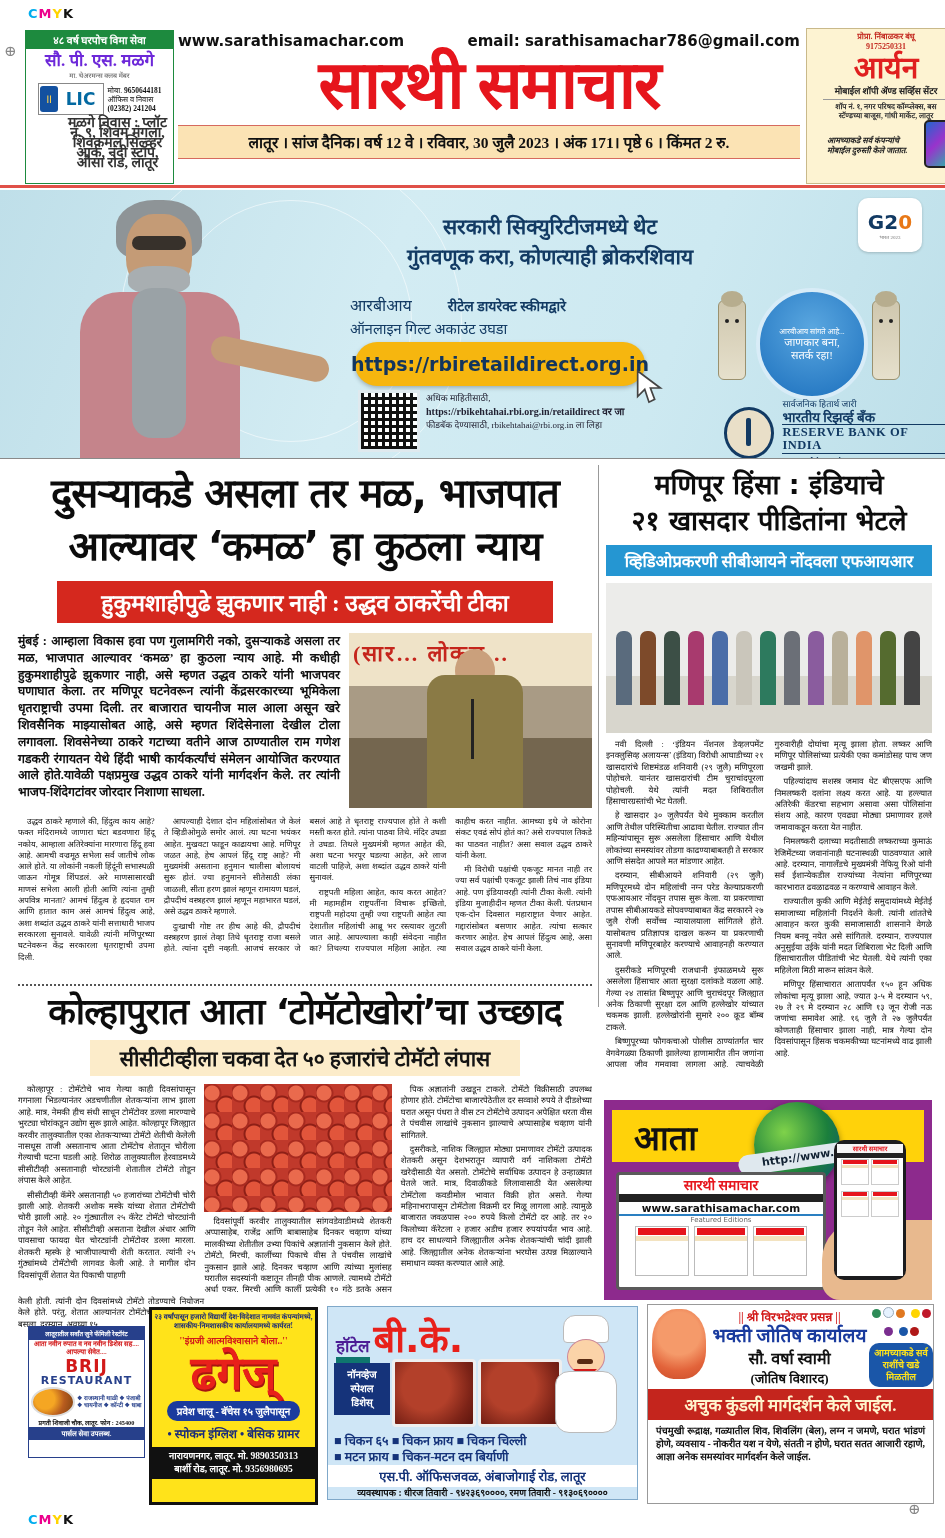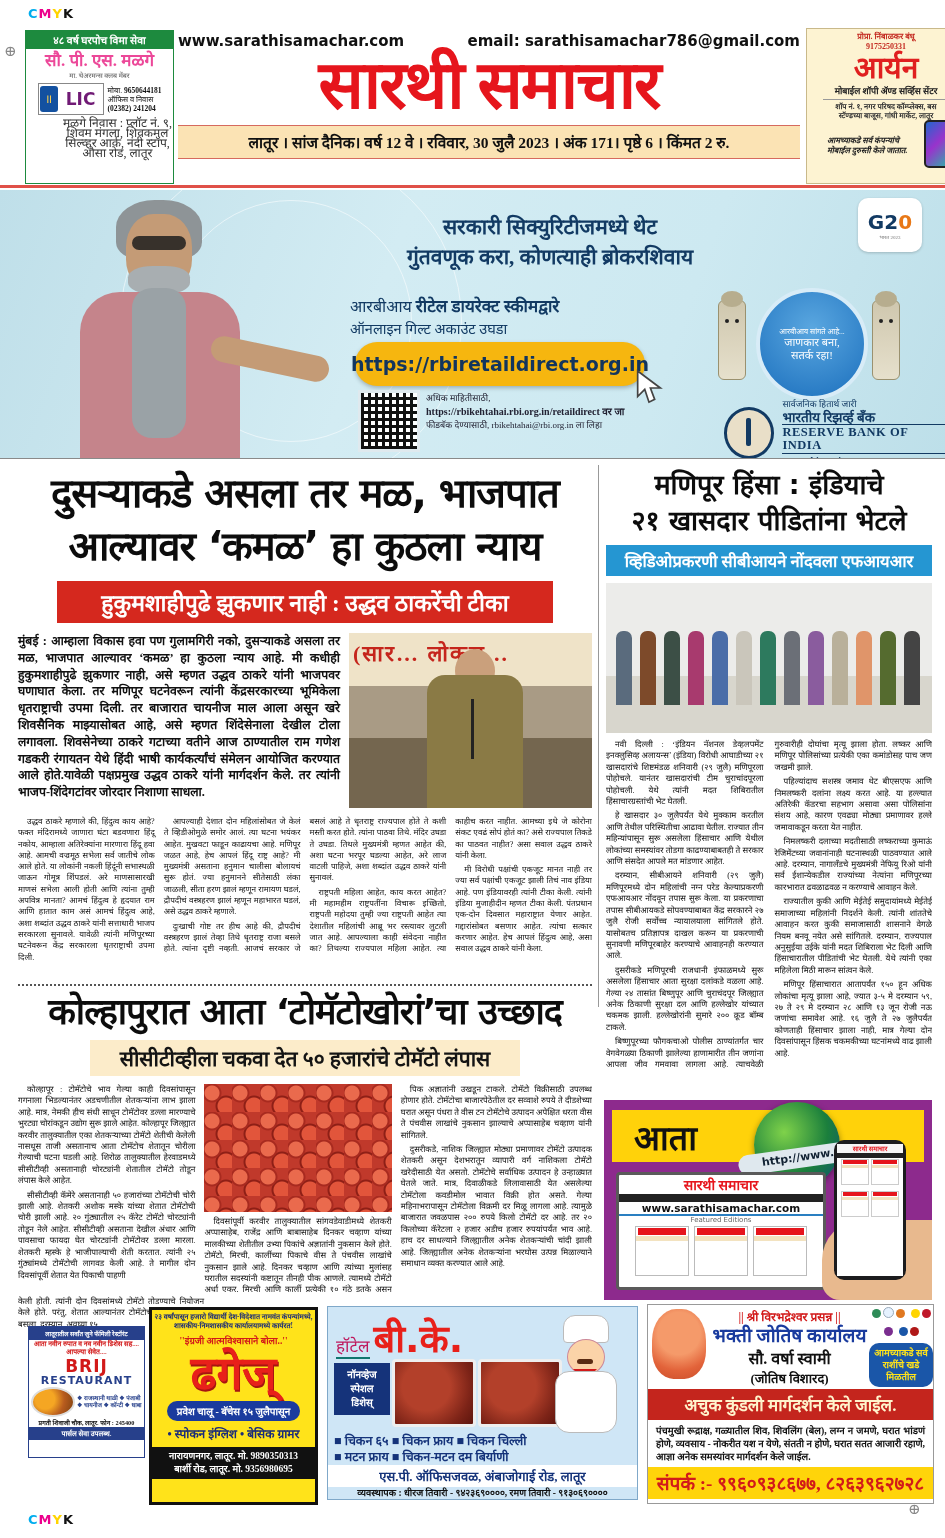--- a/index.html
+++ b/index.html
@@ -7,46 +7,46 @@
         font-family:"Liberation Serif","DejaVu Serif",serif;color:#111;}
   .abs{position:absolute;}
   .prel{white-space:pre-line;}
   
   .cmyk{font-family:"DejaVu Sans",sans-serif;font-weight:bold;font-size:13px;letter-spacing:1px;}
   .cmyk .c{color:#00adee}.cmyk .m{color:#ec008c}.cmyk .y{color:#ffd400}.cmyk .k{color:#111}
   .cross{color:#888;font-size:15px;}
   
   .licad{width:147px;height:152px;border:1px solid #1d8a3e;background:#fff;font-size:8px;text-align:center;overflow:hidden;}
   .licad .band{background:#1d8a3e;color:#fff;font-weight:bold;font-size:10.5px;padding:2px 0;}
-  .licad .name{color:#ec4899;font-weight:bold;font-size:17px;line-height:20px;padding-top:2px;}
+  .licad .name{color:#6d28d9;font-weight:bold;font-size:17px;line-height:20px;padding-top:2px;}
   .licad .sub{font-size:7px;color:#555;}
   .licrow{display:flex;align-items:center;justify-content:center;gap:4px;margin-top:3px;}
   .liclogo{width:64px;height:30px;border:1px solid #888;display:flex;align-items:center;background:#fff;}
   .liclogo .emb{width:18px;height:26px;background:#1351a0;border-radius:3px;margin:1px;color:#ffd34d;font-size:12px;line-height:26px;}
-  .liclogo .txt{color:#701a75;font-weight:bold;font-size:17px;font-family:"DejaVu Sans",sans-serif;flex:1;}
+  .liclogo .txt{color:#0369a1;font-weight:bold;font-size:17px;font-family:"DejaVu Sans",sans-serif;flex:1;}
   .licad .phones{font-size:7.5px;line-height:9px;text-align:left;}
-  .licad .addr{font-size:12px;line-height:10px;color:#333;margin-top:3px;font-weight:normal;margin-left:36px;}
+  .licad .addr{font-size:14px;line-height:10px;color:#333;margin-top:3px;font-weight:bold;margin-left:36px;}
   .hdr-urls{display:flex;justify-content:space-between;font-size:15px;font-weight:bold;font-family:"DejaVu Sans",sans-serif;}
   .masthead{font-size:67px;line-height:70px;font-weight:900;color:#e6151c;text-align:center;letter-spacing:-2px;}
   .dateline{margin-top:5px;background:#fbe3b4;border-top:1px solid #d66a5e;border-bottom:1px solid #d66a5e;
             font-weight:bold;font-size:15.5px;text-align:center;padding:5px 0;}
   .aryan{width:126px;height:154px;background:#fdf3d2;border:1px solid #c9b98a;text-align:center;font-size:8px;overflow:hidden;padding-left:16px;}
   .aryan .prop{color:#c42a21;font-weight:bold;font-size:8px;line-height:10px;margin-top:3px;}
   .aryan .brand{color:#e01f1f;font-weight:900;font-size:30px;line-height:32px;}
   .aryan .subt{font-weight:bold;font-size:9px;color:#222;border-bottom:1px solid #999;padding-bottom:2px;}
   .aryan .addr{font-size:7.5px;line-height:9px;font-weight:bold;color:#333;margin-top:2px;}
   .aryan .note{font-size:8px;font-style:italic;font-weight:bold;color:#222;text-align:left;padding:3px 0 0 4px;line-height:10px;}
   .phoneimg{width:34px;height:44px;background:linear-gradient(135deg,#26c,#93c,#3aa);border-radius:5px;border:2px solid #222;}
   .redrule{height:3px;background:#e05048;}
   
   .rbi{width:945px;height:268px;background:linear-gradient(110deg,#bfdfe9 0%,#d3ecf3 40%,#cde9f1 70%,#bddfe9 100%);border-bottom:1px solid #8a8a8a;overflow:hidden;}
   .rbi .ring{position:absolute;border:1px solid rgba(255,255,255,.55);border-radius:50%;}
   .rbi-head{color:#123a63;font-weight:bold;font-size:21px;line-height:30px;text-align:center;}
   .rbi-sch{color:#123a63;font-size:16px;margin-top:12px;}
-  .rbi-sch b{font-size:17px;}
+  .rbi-sch b{font-size:14px;margin-left:32px;}
   .rbi-gilt{color:#123a63;font-size:14.5px;margin-top:6px;}
   .urlpill{background:#f6b60f;border-radius:26px;color:#12355e;font-weight:bold;font-size:19px;
            font-family:"DejaVu Sans",sans-serif;display:flex;align-items:center;justify-content:center;box-shadow:0 2px 4px rgba(0,0,0,.25);}
   .qr{width:56px;height:56px;border:3px solid #dfe9ee;background:#fff;
       background-image:repeating-linear-gradient(0deg,#111 0 3px,transparent 3px 7px),repeating-linear-gradient(90deg,#111 0 3px,transparent 3px 7px);}
   .qrtxt{font-size:9px;color:#223;line-height:13px;}
   .qrtxt b{font-size:10px;}
   .badge{background:radial-gradient(circle at 50% 35%,#5aa7e0,#1b6fbd);border:4px solid #d8ecf7;border-radius:50%;
          color:#fff;text-align:center;display:flex;flex-direction:column;justify-content:center;}
   .badge .s1{font-size:7.5px;}
@@ -128,21 +128,21 @@
   .brij .addr{font-size:6.3px;font-weight:bold;}
   .brij .b2{background:#27408b;color:#fff;font-weight:bold;padding:2px 0;font-size:7px;}
   .dhagej{width:163px;height:192px;background:#ffe31a;border:3px solid #111;text-align:center;overflow:hidden;}
   .dhagej .top{font-size:7.2px;font-weight:bold;color:#1a2b7a;line-height:9px;padding:3px 2px 0;}
   .dhagej .quote{color:#d21a1a;font-weight:bold;font-size:9.5px;margin-top:3px;}
   .dhagej .brand{color:#e8201a;font-weight:900;font-size:46px;line-height:52px;font-family:"DejaVu Sans",sans-serif;text-shadow:1px 2px 0 #a71510;}
   .dhagej .pill{background:#1a3b9e;color:#fff;font-weight:bold;font-size:10px;border-radius:12px;display:inline-block;padding:3px 10px;margin-top:2px;}
   .dhagej .courses{color:#1a2b7a;font-weight:900;font-size:12px;margin-top:4px;}
   .dhagej .foot{background:#111;color:#fff;font-weight:bold;font-size:9.5px;line-height:13px;padding:3px 0;margin-top:5px;}
   .bk{width:309px;height:192px;background:#cfe6f6;border:1px solid #7fa8c9;overflow:hidden;}
-  .bk .htl{color:#be185d;font-weight:400;font-size:17px;display:inline-block;border-bottom:2px solid #0f766e;}
+  .bk .htl{color:#4c1d95;font-weight:700;font-size:17px;display:inline-block;border-bottom:6px solid #0f766e;}
   .bk .brand{color:#e8201a;font-weight:900;font-size:38px;font-family:"DejaVu Sans",sans-serif;}
   .bk .nbox{position:absolute;left:6px;top:56px;width:52px;background:#15337a;color:#fff;font-weight:bold;font-size:10px;line-height:14px;padding:5px 2px;text-align:center;}
   .fphoto{position:absolute;width:78px;height:62px;background:radial-gradient(circle at 40% 40%,#b3402a 0 40%,#7c2317 75%,#5c150d);border:3px solid #eee;border-radius:4px;}
   .chef{position:absolute;right:6px;top:8px;width:92px;height:118px;}
   .chef .hat{position:absolute;left:24px;top:0;width:44px;height:26px;background:#fff;border-radius:12px 12px 4px 4px;border:1px solid #bbb;}
   .chef .face{position:absolute;left:28px;top:24px;width:36px;height:34px;background:#fbd3a8;border-radius:50%;border:1px solid #c89;}
   .chef .mus{position:absolute;left:38px;top:44px;width:16px;height:5px;background:#5a2b12;border-radius:3px;}
   .chef .body{position:absolute;left:16px;top:56px;width:60px;height:60px;background:#fff;border-radius:14px;border:1px solid #bbb;}
   .chef .scarf{position:absolute;left:34px;top:54px;width:24px;height:12px;background:#d21a1a;clip-path:polygon(0 0,100% 0,50% 100%);}
   .bk .menu{position:absolute;left:6px;top:126px;right:6px;color:#15337a;font-weight:900;font-size:12.5px;line-height:16px;}
@@ -443,19 +443,18 @@
         <div class="gems">
           <span style="background:#2e8b57;"></span><span style="background:#e6f2ff;border:1px solid #9ab;"></span><span style="background:#e07820;"></span>
           <span style="background:#ffd400;"></span><span style="background:#c0182a;"></span><span style="background:#7a2d8f;"></span>
           <span style="background:#1a56a8;"></span><span style="background:#b01818;"></span>
         </div>
         <div class="stonebox">आमच्याकडे सर्व राशींचे खडे मिळतील</div>
       </div>
     </div>
     <div class="band">अचुक कुंडली मार्गदर्शन केले जाईल.</div>
     <div class="body">पंचमुखी रूद्राक्ष, गळ्यातील शिव, शिवलिंग (बेल), लग्न न जमणे, घरात भांडणं होणे, व्यवसाय - नोकरीत यश न येणे, संतती न होणे, घरात सतत आजारी रहाणे, आज्ञा अनेक समस्यांवर मार्गदर्शन केले जाईल.</div>
-    <div class="contact">संपर्क :- ९९६०९३८६७७, ८२६३९६२७२८</div>
   </div>
 
   <div class="abs cmyk" style="left:28px;top:1512px;"><span class="c">C</span><span class="m">M</span><span class="y">Y</span><span class="k">K</span></div>
   <div class="abs cross" style="left:908px;top:1500px;">⊕</div>
 
 </div>
 
 </body></html>

